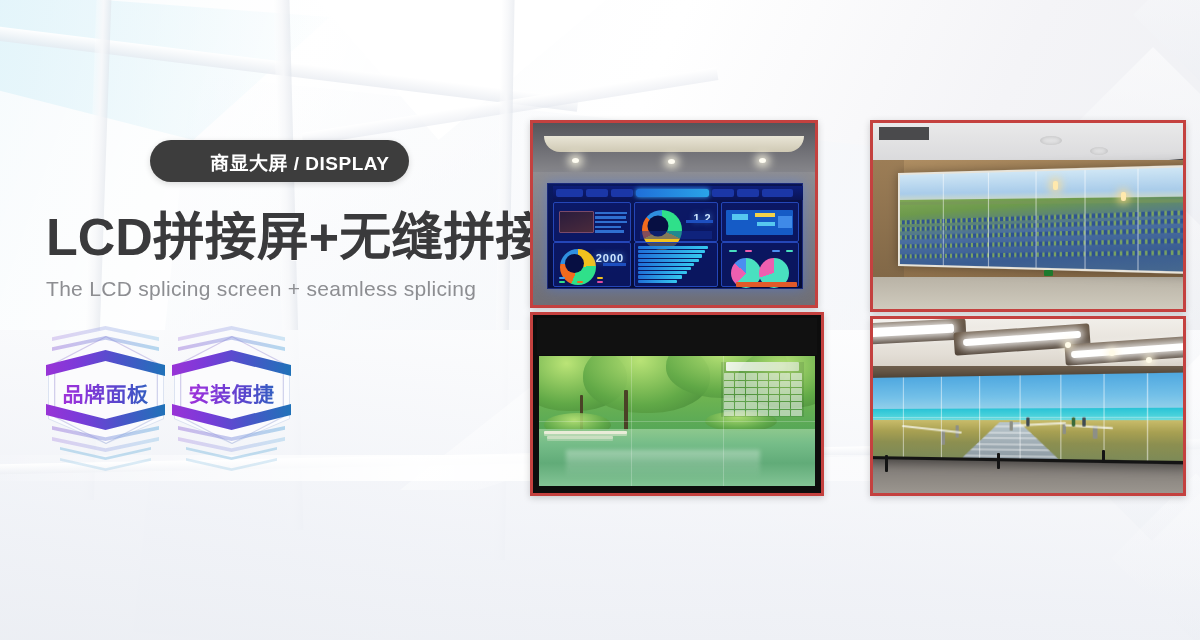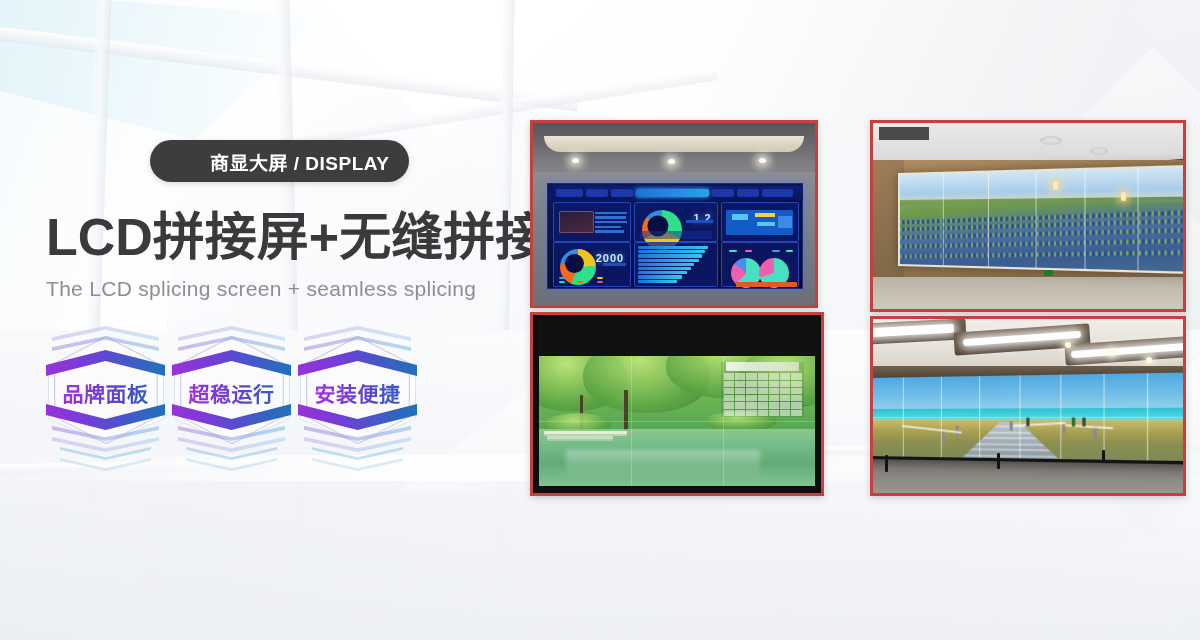--- a/index.html
+++ b/index.html
@@ -340,33 +340,20 @@
       <div class="chev chev-up"></div>
       <div class="chev chev-dn"></div>
       <div class="chev-thin td1"></div>
       <div class="chev-thin td2"></div>
       <div class="chev-blue bd1"></div>
       <div class="chev-blue bd2"></div>
       <div class="feat-label">品牌面板</div>
     </div>
 
 
-    <div class="feat">
-      <div class="chev-thin tu2"></div>
-      <div class="hex-ghost"></div>
-      <div class="hex-outline"></div>
-      <div class="chev-thin tu1"></div>
-      <div class="chev chev-up"></div>
-      <div class="chev chev-dn"></div>
-      <div class="chev-thin td1"></div>
-      <div class="chev-thin td2"></div>
-      <div class="chev-blue bd1"></div>
-      <div class="chev-blue bd2"></div>
-      <div class="feat-label">超稳运行</div>
-    </div>
 
     <div class="feat">
       <div class="chev-thin tu2"></div>
       <div class="hex-ghost"></div>
       <div class="hex-outline"></div>
       <div class="chev-thin tu1"></div>
       <div class="chev chev-up"></div>
       <div class="chev chev-dn"></div>
       <div class="chev-thin td1"></div>
       <div class="chev-thin td2"></div>

